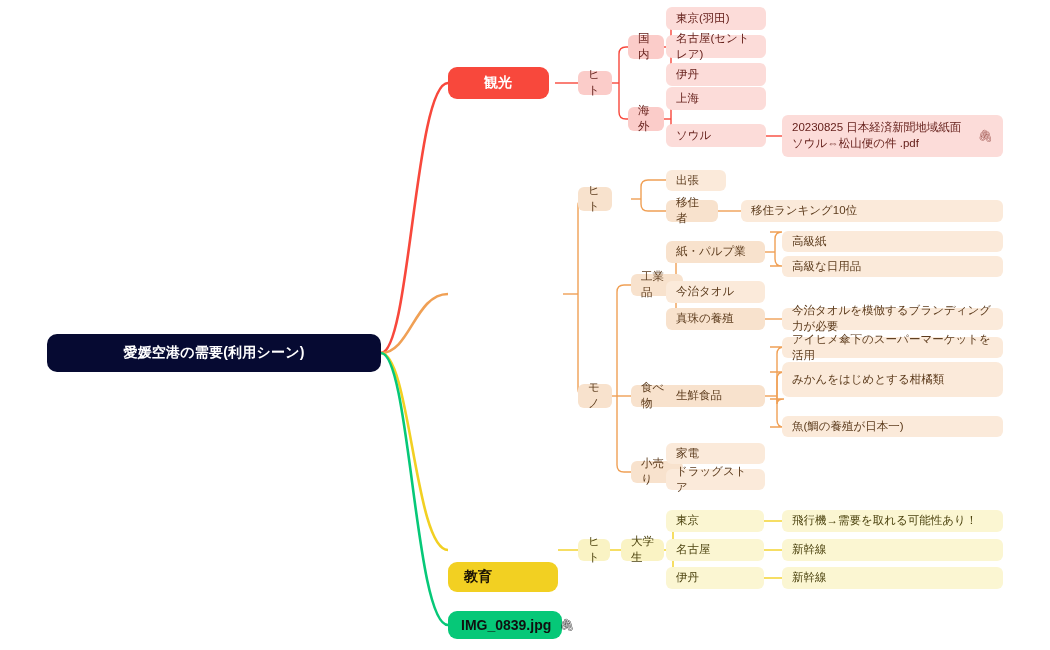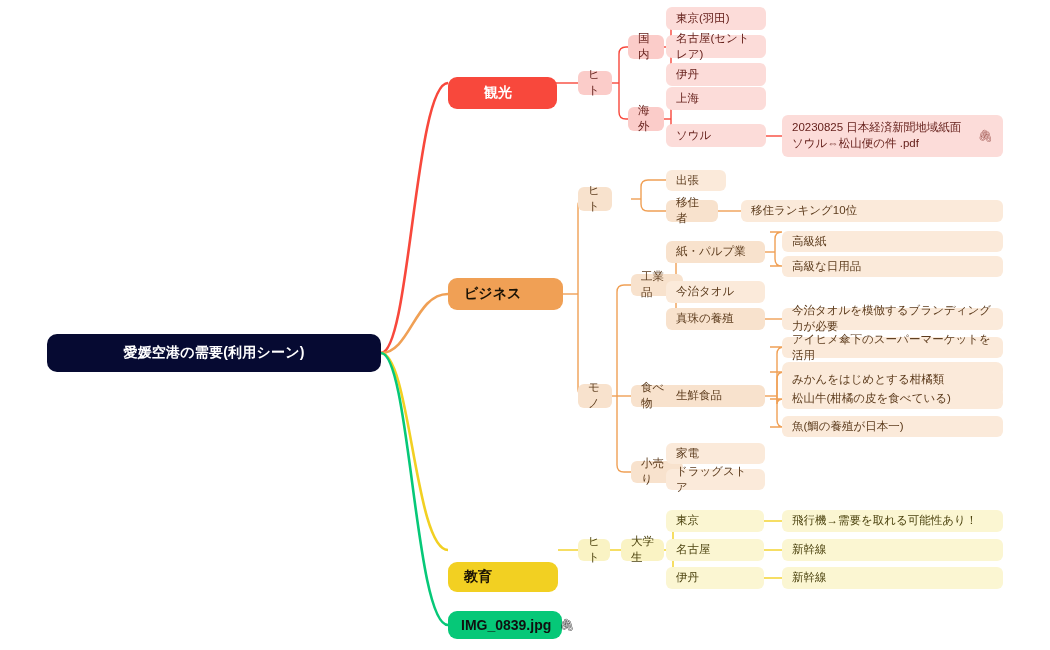--- a/index.html
+++ b/index.html
@@ -183,21 +183,21 @@
     <path d="M673,550 L673,571 Q673,578 680,578 L666,578" stroke="#f2d022" stroke-width="1.4" fill="none"></path>
     <path d="M764,521 L782,521" stroke="#f2d022" stroke-width="1.4" fill="none"></path>
     <path d="M764,550 L782,550" stroke="#f2d022" stroke-width="1.4" fill="none"></path>
     <path d="M764,578 L782,578" stroke="#f2d022" stroke-width="1.4" fill="none"></path>
   </svg>
 
   <div class="node root" style="left:47px; top:334px; width:334px; height:38px;">
     <span class="label">愛媛空港の需要(利用シーン)</span>
   </div>
 
-  <div class="node l1 red" style="left:448px; top:77px; width:109px; height:32px;padding-left:36px;">
+  <div class="node l1 red" style="left:448px; top:67px; width:101px; height:32px;padding-left:36px;">
     <span class="label">観光</span>
   </div>
 
   <div class="node mid red-b" style="left:578px; top:71px; width:34px; height:24px; justify-content:center;">
     <span class="label">ヒト</span>
   </div>
 
   <div class="node mid red-b" style="left:628px; top:35px; width:36px; height:24px; justify-content:flex-end;">
     <span class="label">国内</span>
   </div>
@@ -220,23 +220,20 @@
   </div>
   <div class="node leaf red-b" style="left:666px; top:124px; width:100px; height:23px;">
     <span class="label">ソウル</span>
   </div>
 
   <div class="node leaf red-b attach multiline" style="left:782px; top:115px; width:221px; height:42px; padding:0 10px;">
     <span class="label" style="max-width:185px;">20230825 日本経済新聞地域紙面 ソウル⇔松山便の件 .pdf</span>
     <span class="clip">🖇</span>
   </div>
 
-  <div class="node l1 orange" style="left:448px; top:278px; width:115px; height:32px;">
-    <span class="label">ビジネス</span>
-  </div>
 
   <div class="node mid orange-b" style="left:578px; top:187px; width:34px; height:24px; justify-content:center;">
     <span class="label">ヒト</span>
   </div>
   <div class="node mid orange-b" style="left:578px; top:384px; width:34px; height:24px; justify-content:center;">
     <span class="label">モノ</span>
   </div>
 
   <div class="node leaf orange-b" style="left:666px; top:170px; width:60px; height:21px;">
     <span class="label">出張</span>
@@ -277,23 +274,20 @@
   </div>
   <div class="node mid orange-b" style="left:666px; top:385px; width:99px; height:22px;">
     <span class="label">生鮮食品</span>
   </div>
 
   <div class="node leaf orange-b" style="left:782px; top:337px; width:221px; height:21px;">
     <span class="label">アイヒメ傘下のスーパーマーケットを活用</span>
   </div>
   <div class="node leaf orange-b" style="left:782px; top:362px; width:221px; height:35px;border-radius:7px;">
     <span class="label">みかんをはじめとする柑橘類</span>
-  </div>
-  <div class="node leaf orange-b" style="left:782px; top:388px; width:221px; height:21px;">
-    <span class="label">松山牛(柑橘の皮を食べている)</span>
   </div>
   <div class="node leaf orange-b" style="left:782px; top:416px; width:221px; height:21px;">
     <span class="label">魚(鯛の養殖が日本一)</span>
   </div>
 
   <div class="node mid orange-b" style="left:631px; top:461px; width:52px; height:22px; justify-content:center;">
     <span class="label">小売り</span>
   </div>
   <div class="node leaf orange-b" style="left:666px; top:443px; width:99px; height:21px;">
     <span class="label">家電</span>

